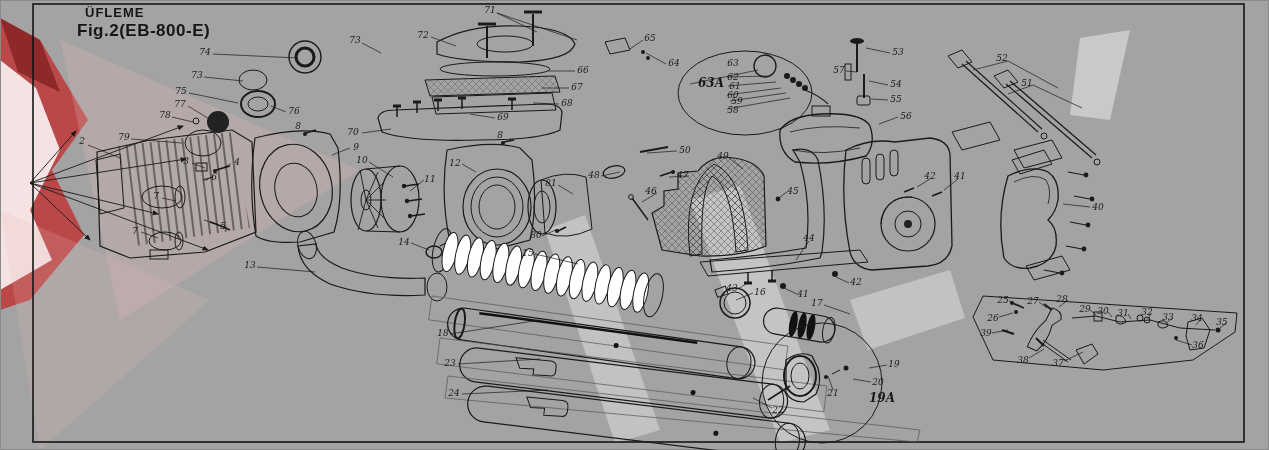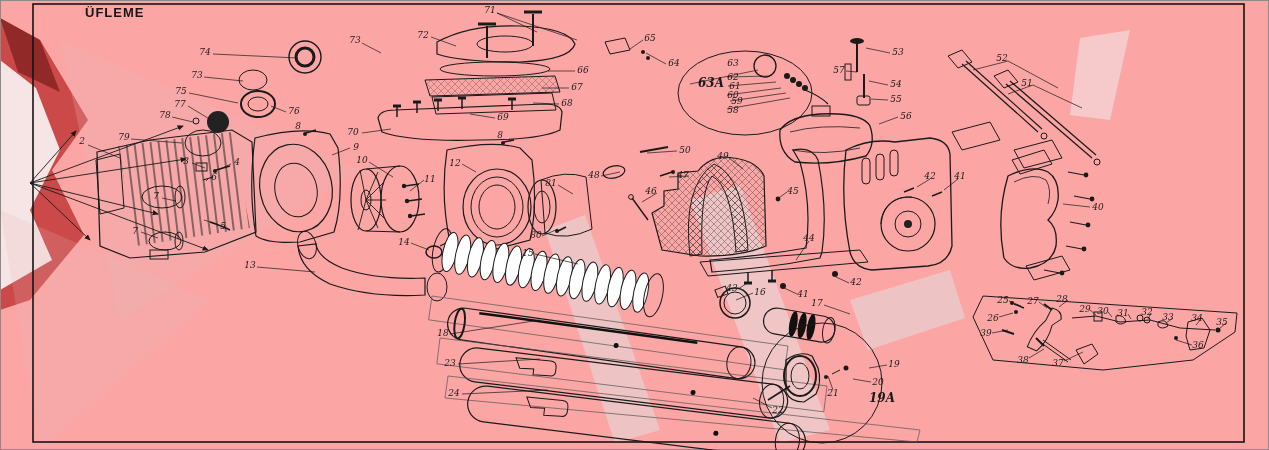--- a/index.html
+++ b/index.html
@@ -1,30 +1,31 @@
 <!DOCTYPE html>
 <html><head>
 <meta charset="utf-8">
 <style>
   html,body{margin:0;padding:0;background:#ffffff;}
-  .stage{position:relative;width:1269px;height:450px;background:#fca5a5;overflow:hidden;
+  .stage{position:relative;width:1269px;height:450px;background:#a3a3a3;overflow:hidden;
          font-family:"Liberation Sans",sans-serif;}
   .stage svg{position:absolute;left:0;top:0;}
   .hdr{position:absolute;color:#161616;z-index:5;}
   .hdr.title{left:85px;top:5px;font-size:13px;font-weight:bold;letter-spacing:1px;}
   .hdr.fig{left:77px;top:21px;font-size:17px;font-weight:bold;letter-spacing:.5px;}
   text.plbl{font:italic 9px "DejaVu Serif",serif;fill:#1a1a1a;text-anchor:middle;}
   text.plbl.big{font:italic bold 12px "DejaVu Serif",serif;}
   .ink{stroke:#1a1a1a;fill:none;}
 </style>
 </head>
 <body>
 
 <div class="stage">
   <div class="hdr title">ÜFLEME</div>
+  <div class="hdr fig">Fig.2(EB-800-E)</div>
 
   <svg width="1269" height="450" viewBox="0 0 1269 450">
     <defs>
       <marker id="ah" markerWidth="8" markerHeight="8" refX="6" refY="3" orient="auto">
         <path d="M0,0 L7,3 L0,6 Z" fill="#1a1a1a"></path>
       </marker>
       <pattern id="fins" width="8" height="12" patternUnits="userSpaceOnUse" patternTransform="rotate(-7)">
         <line x1="4" y1="0" x2="4" y2="12" stroke="#2a2a2a" stroke-width="1.1"></line>
       </pattern>
       <pattern id="fins2" width="4" height="8" patternUnits="userSpaceOnUse" patternTransform="rotate(8)">

